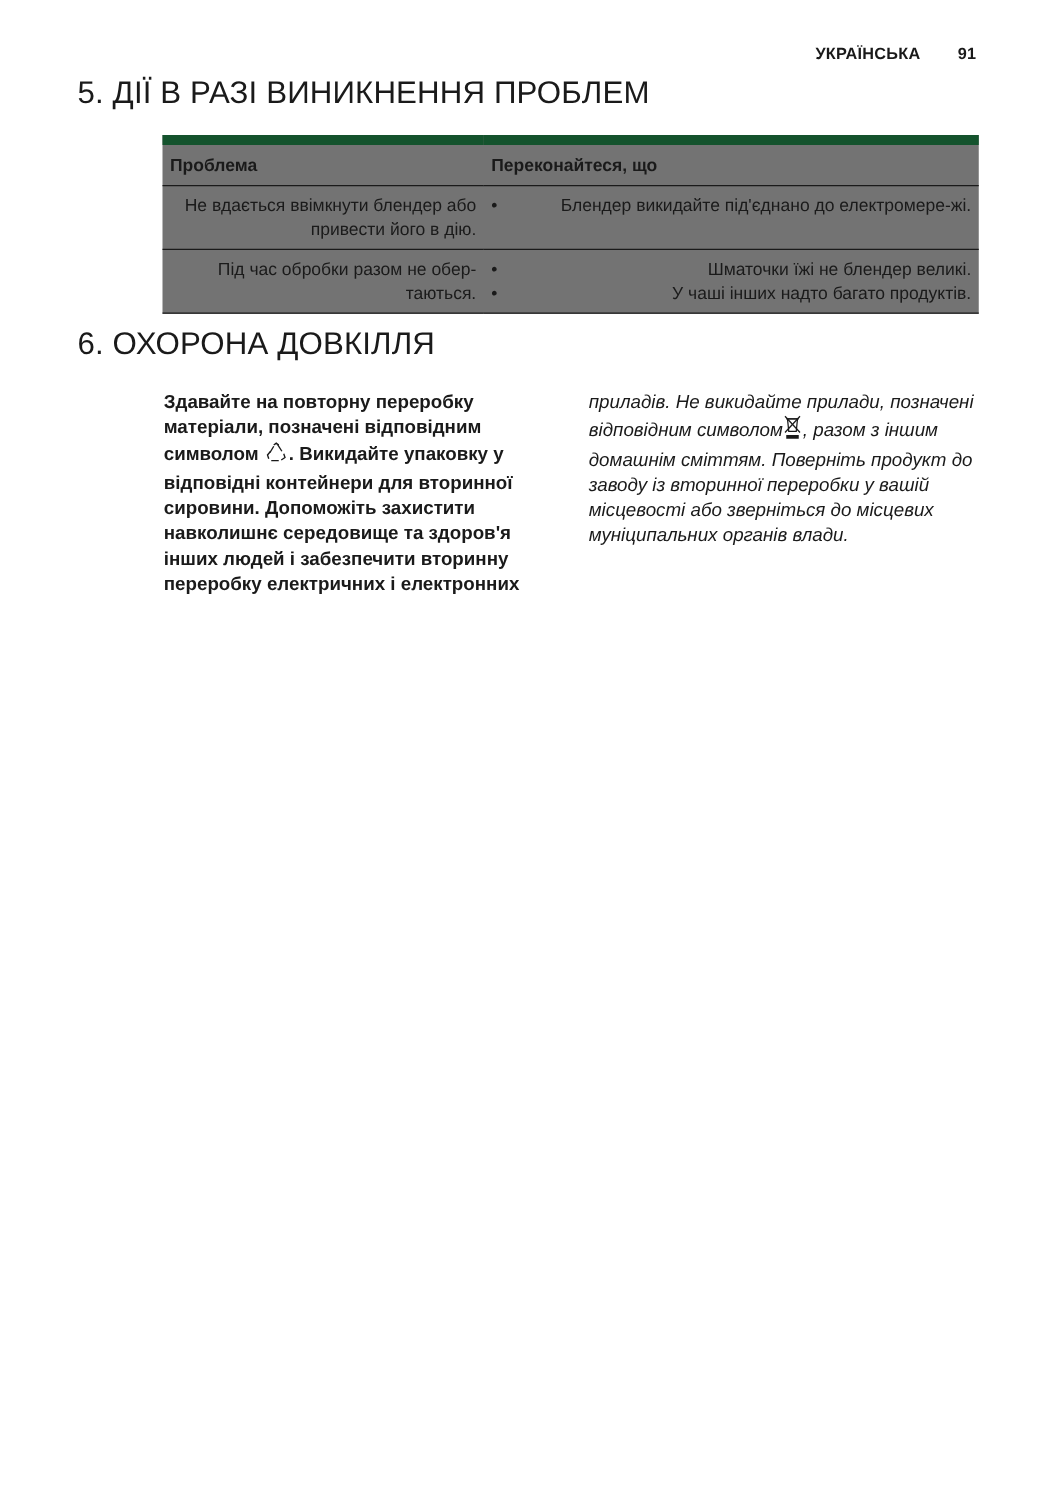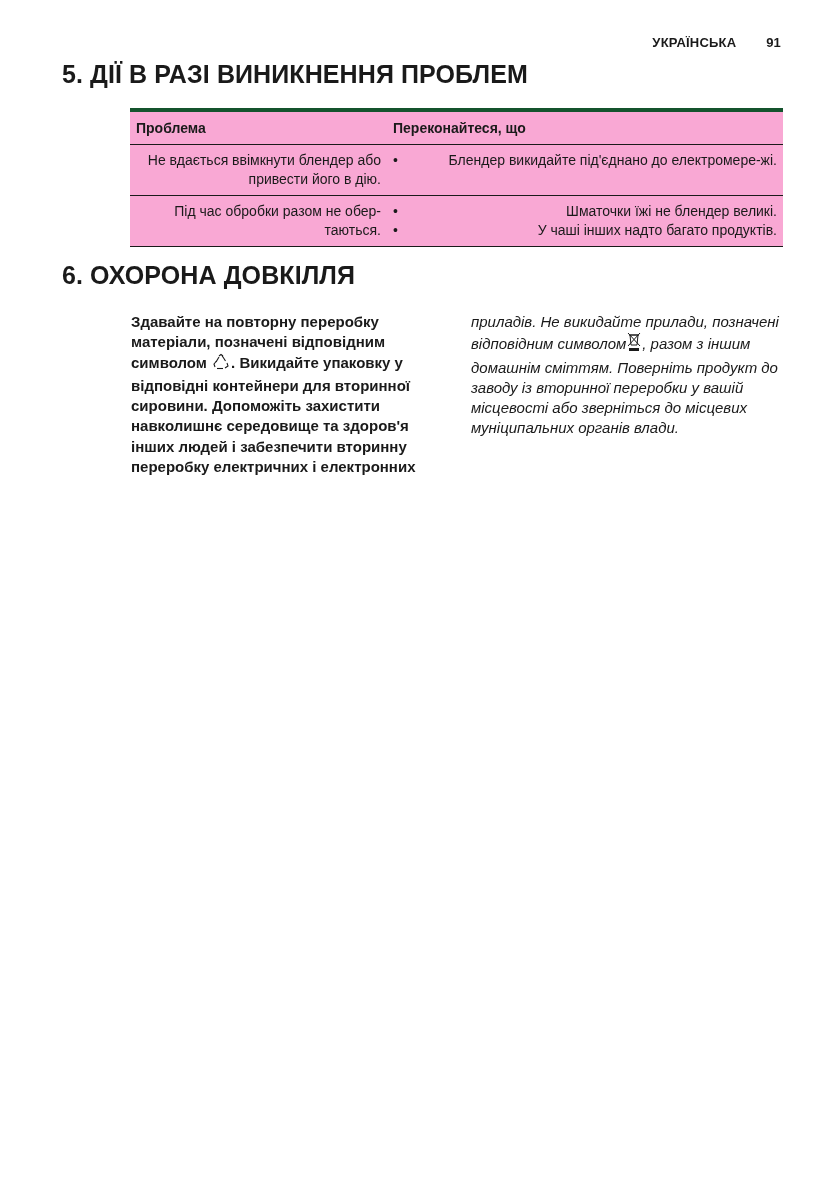--- a/index.html
+++ b/index.html
@@ -7,28 +7,28 @@
     width: 839px; height: 1191px; position: relative; overflow: hidden;
     font-family: "Liberation Sans", sans-serif; color: #1a1a1a;
   }
   .running-header {
     position: absolute; top: 21px; right: 58px;
     font-size: 13px; font-weight: bold; letter-spacing: 0.2px; margin-top: 14px;
   }
   .running-header .lang { margin-right: 26px; }
   .section-title {
     position: absolute; left: 62px;
-    font-size: 25px; font-weight: bold; margin: 0; letter-spacing: 0.1px;
+    font-size: 25px; font-weight: normal; margin: 0; letter-spacing: 0.1px;
   }
   #title5 { top: 60px; }
   #title6 { top: 261px; }
   table.trouble {
     position: absolute; left: 130px; top: 108px; width: 653px;
-    border-collapse: collapse; background: #f9a8d4; font-size: 14px;
-    border-top: 4px solid #14532d;
+    border-collapse: collapse; background: #737373; font-size: 14px;
+    border-top: 8px solid #14532d;
   }
   table.trouble th, table.trouble td {
     text-align: left; vertical-align: top; padding: 0 6px;
     border-bottom: 1px solid #1a1a1a;
   }
   table.trouble th { font-weight: bold; height: 32px; line-height: 32px; }
   table.trouble td { padding-top: 6px; padding-bottom: 6px; line-height: 19px; text-align: right; }
   table.trouble td.c1 { width: 245px; }
   table.trouble ul { list-style: none; margin: 0; padding: 0; }
   table.trouble li { position: relative; padding-left: 24px; }

